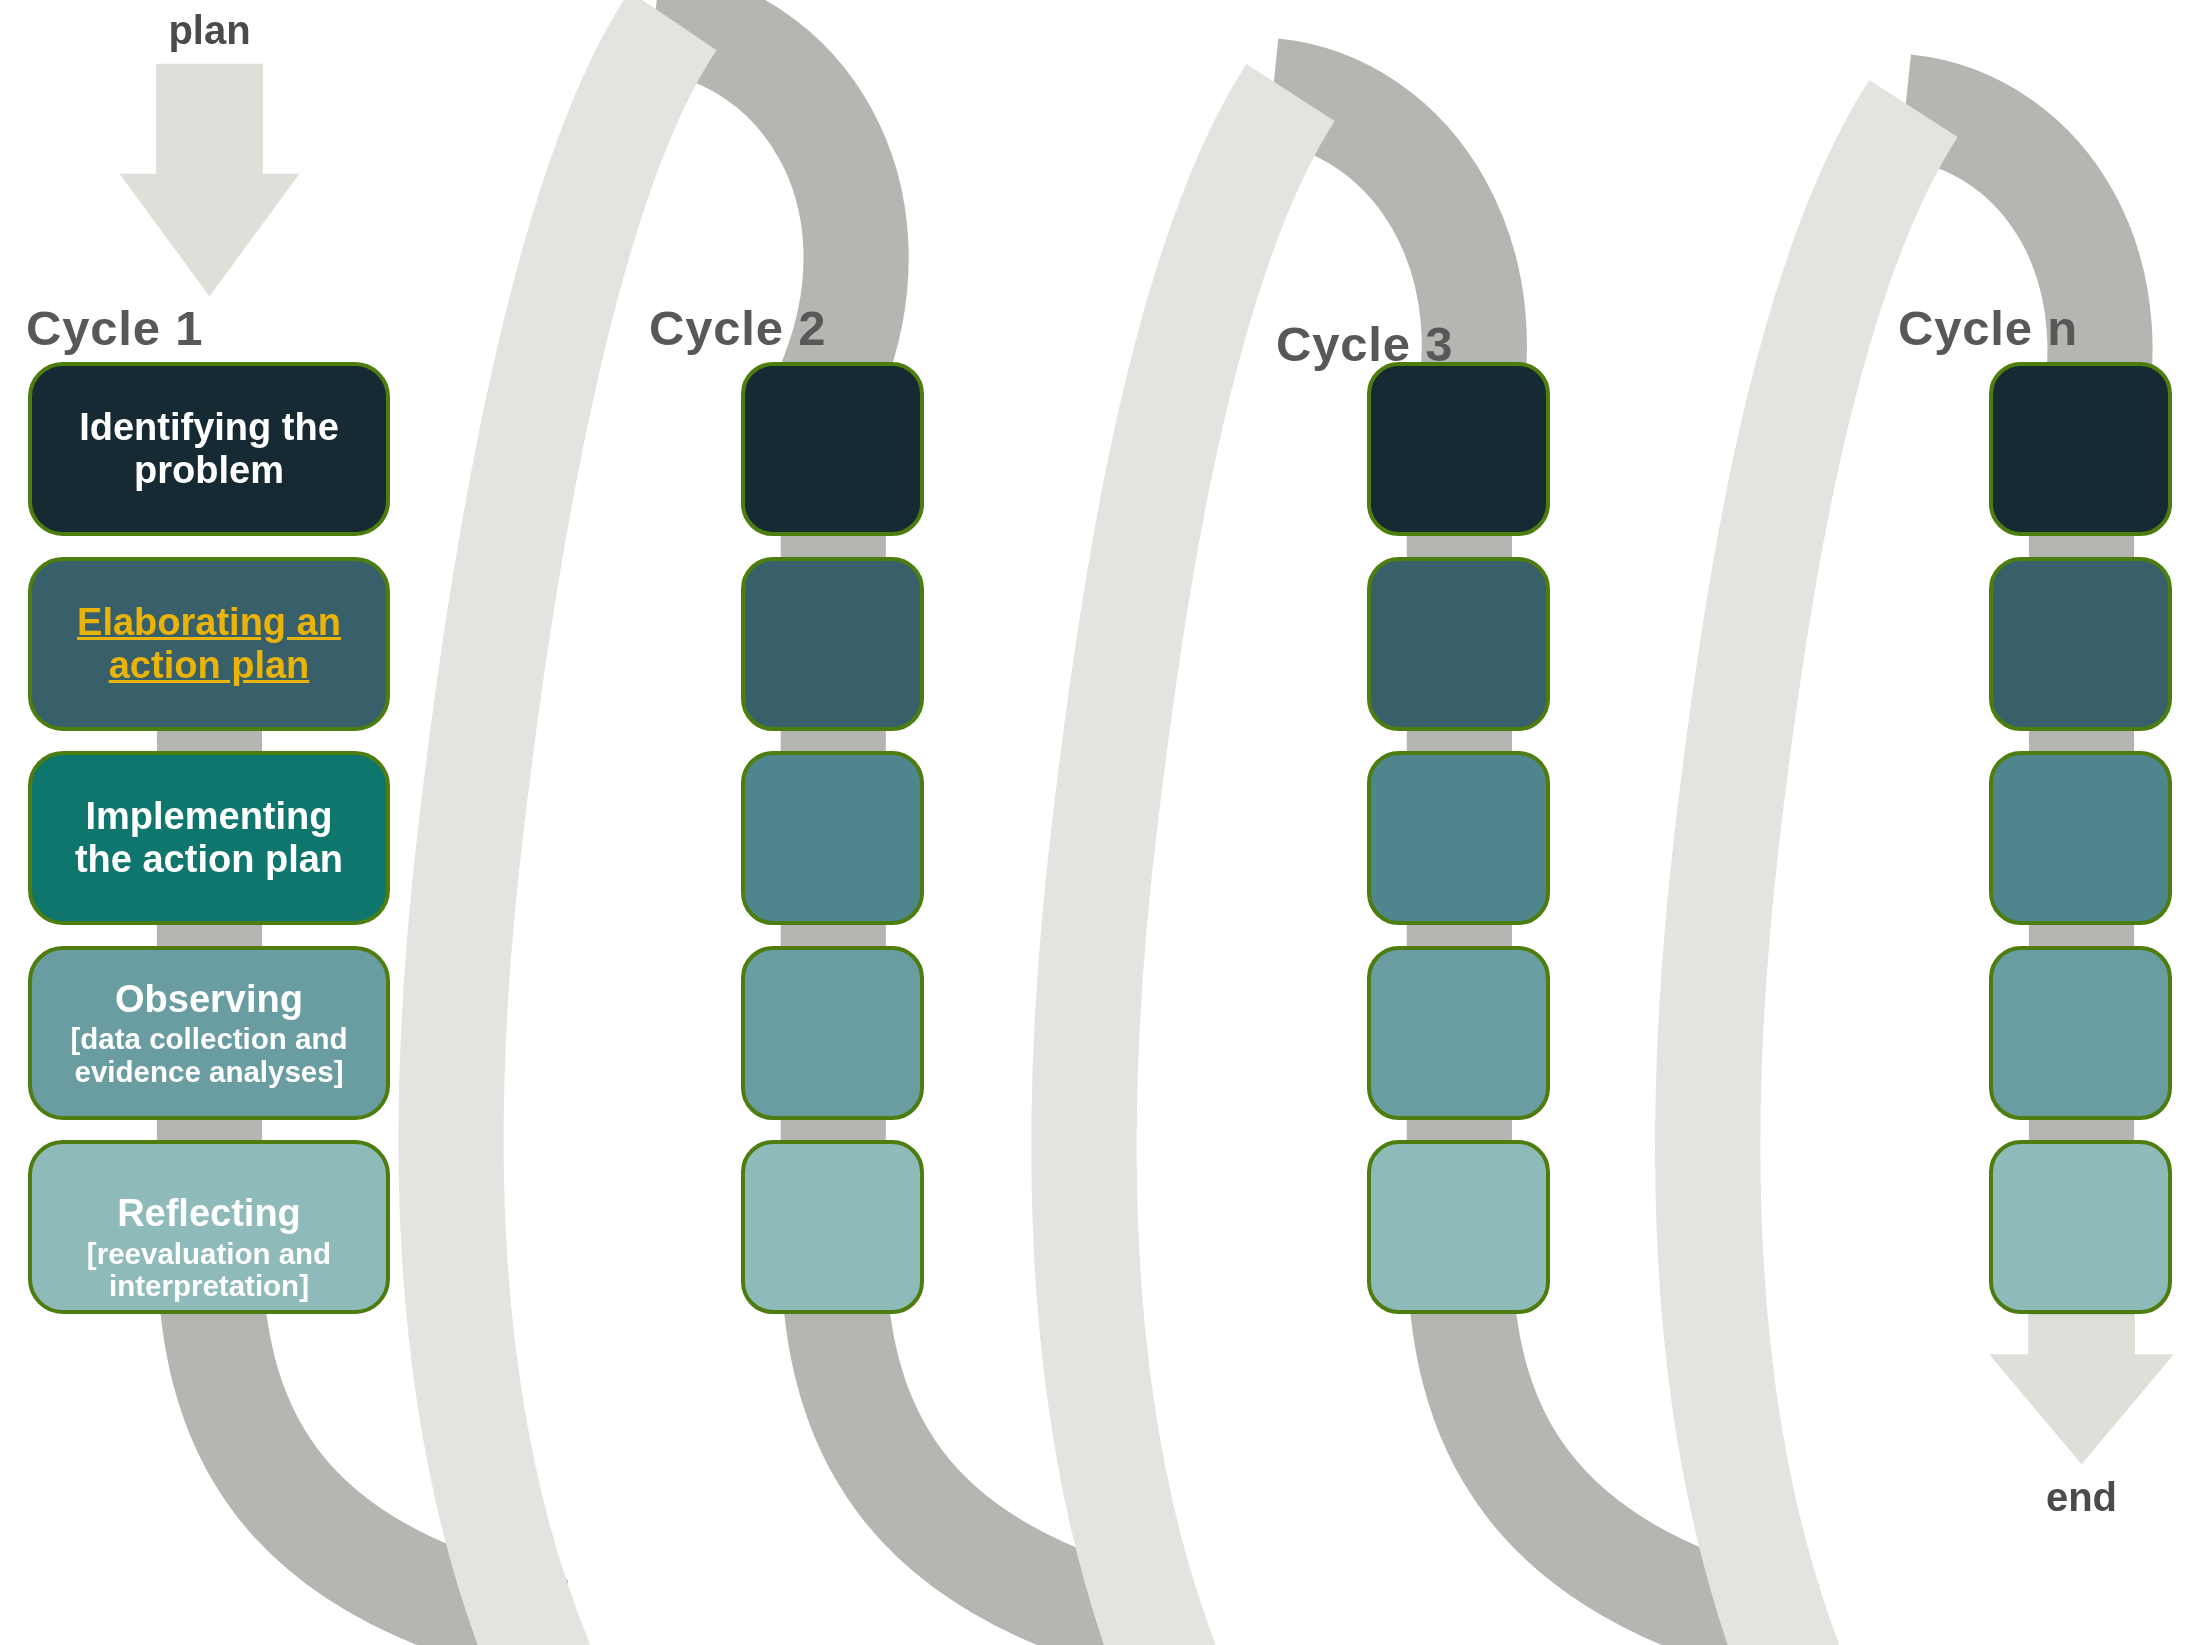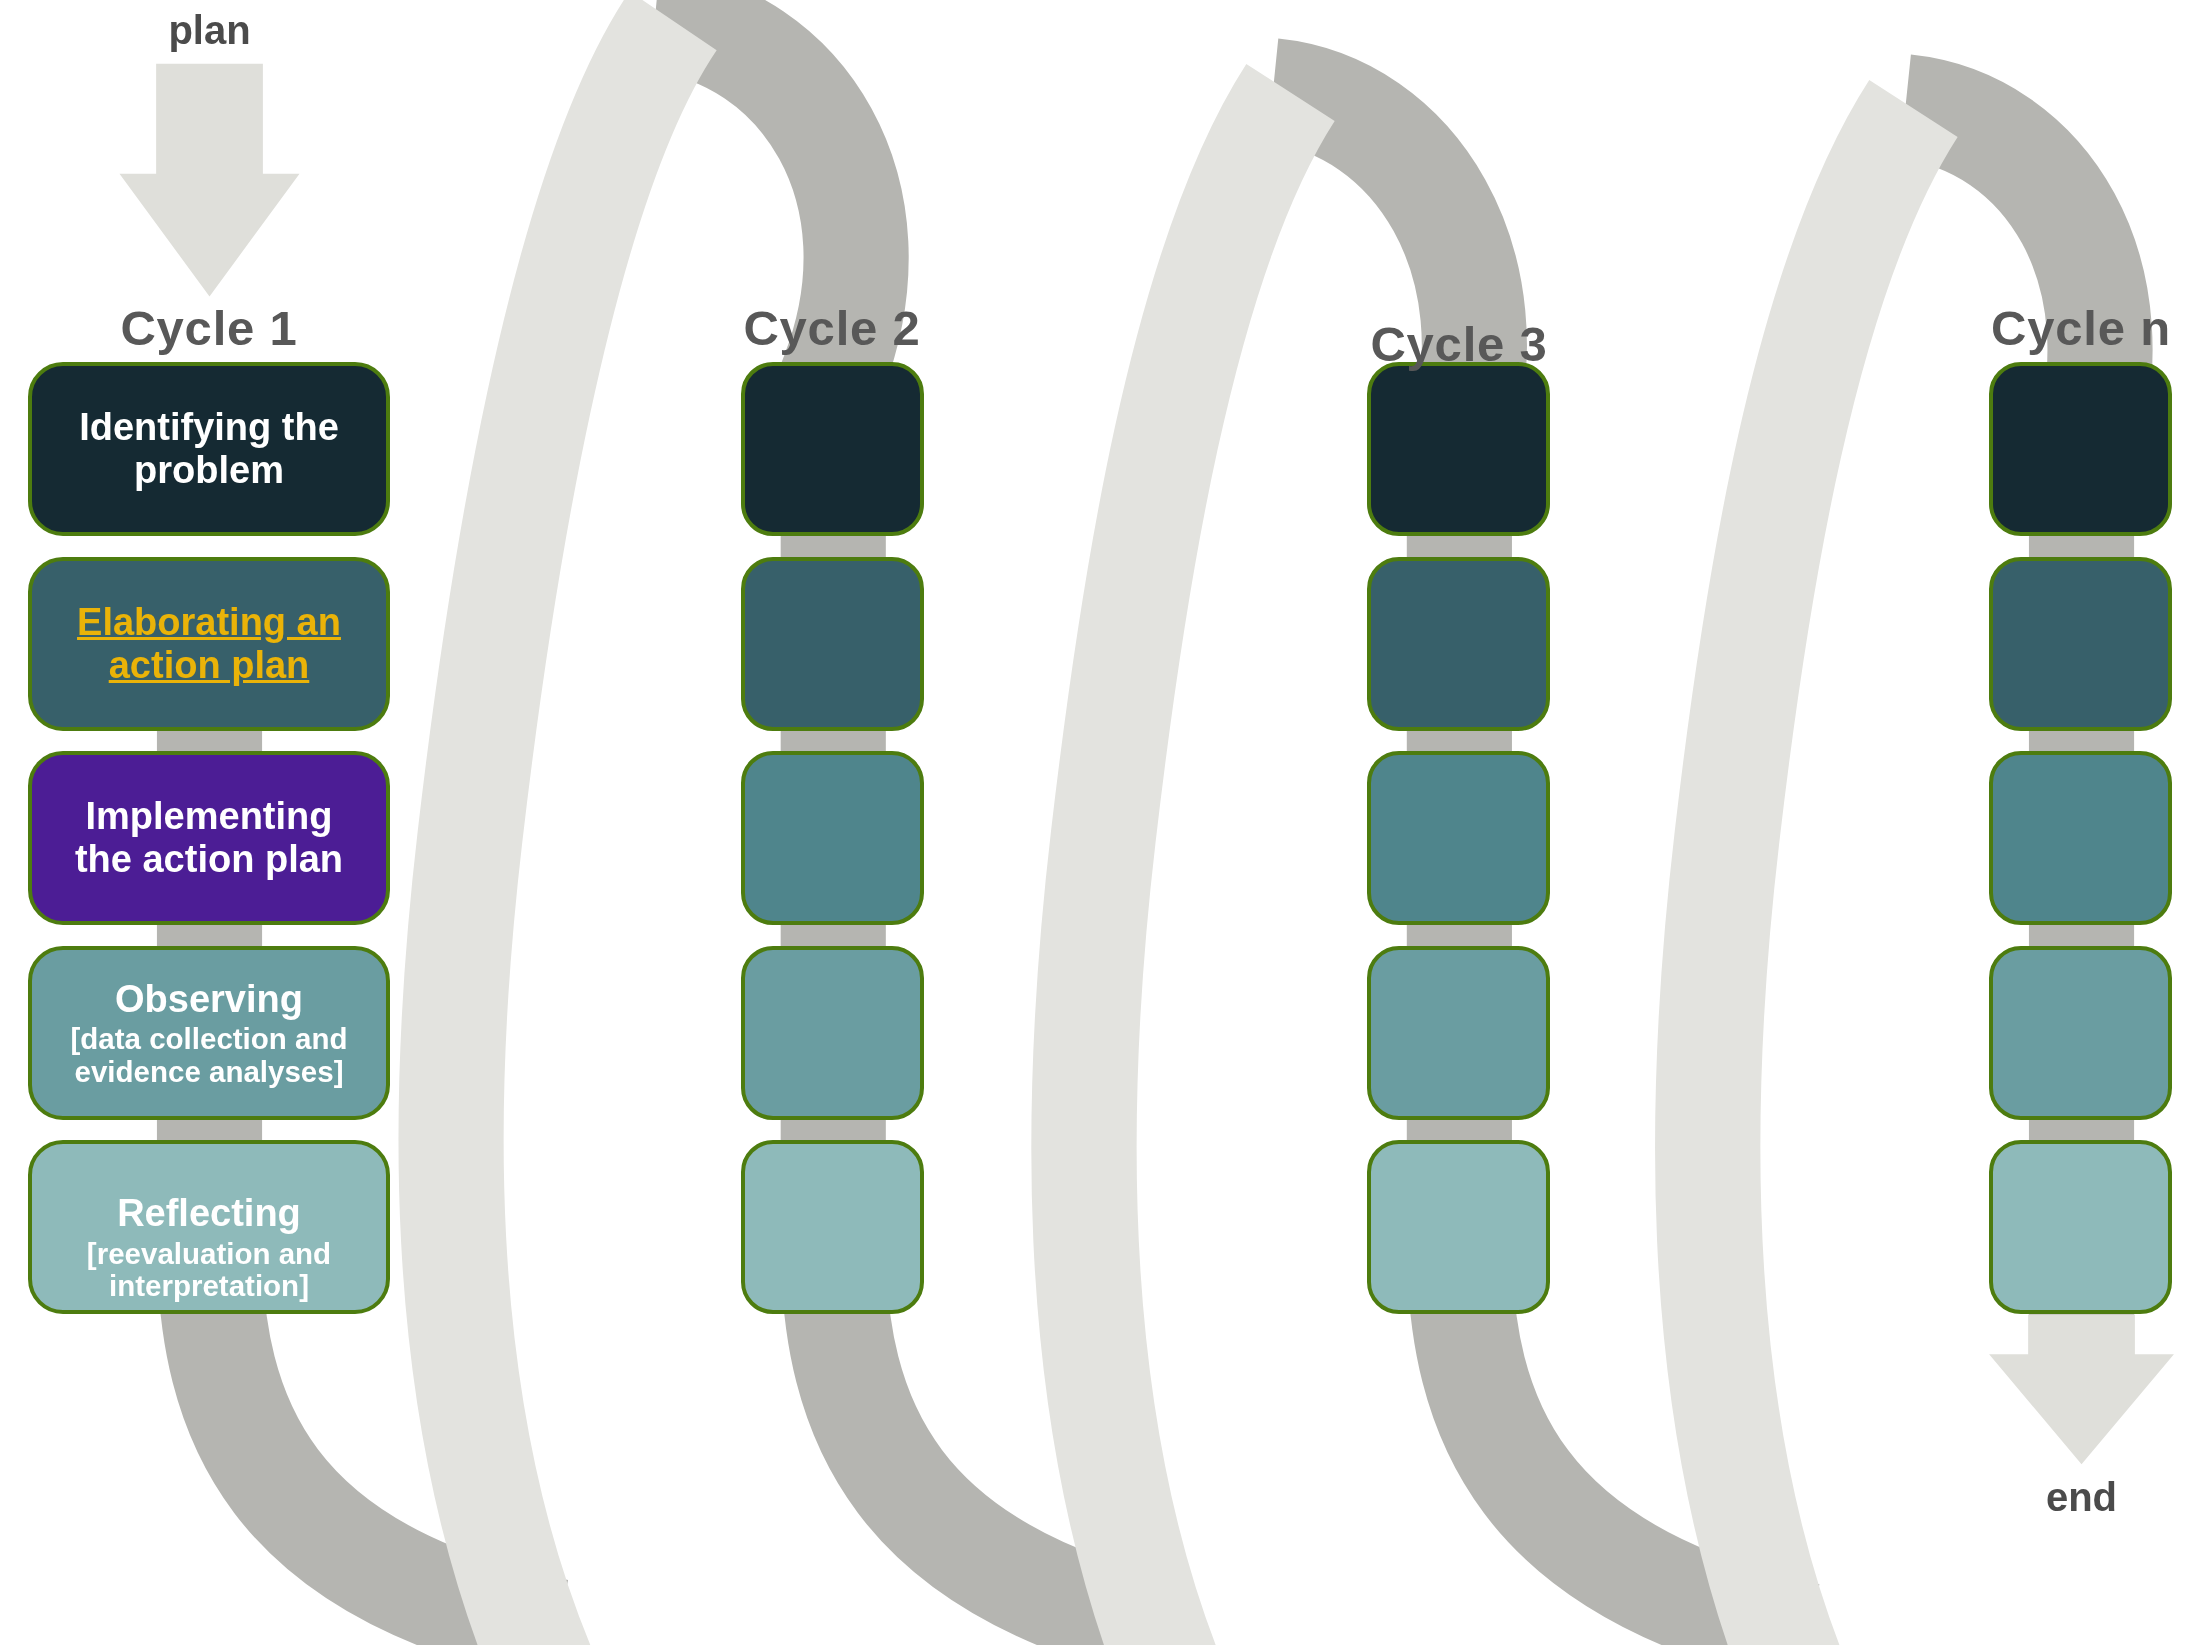--- a/index.html
+++ b/index.html
@@ -27,21 +27,20 @@
     position: absolute;
     width: 287px;
     text-align: center;
     font-size: 40px;
     font-weight: bold;
     z-index: 3;
   }
   .cycle-title {
     position: absolute;
     width: 366px;
-    text-align: center;
     font-size: 49px;
     font-weight: bold;
     z-index: 2;
     letter-spacing: 0.8px;
   }
   .step-box {
     position: absolute;
     box-sizing: border-box;
     border: 4px solid #4d7c0f;
     border-radius: 35px;
@@ -94,21 +93,21 @@
   <div id="columns">
       <div class="cycle-title" style="left: 26px; top: 300px; color: rgb(88, 88, 88);">Cycle 1</div>
       <div class="step-box" style="left: 28px; top: 362px; width: 362px; height: 174px; background: rgb(21, 42, 51); border-radius: 35px;">
         <div class="step-label" style="color: rgb(255, 255, 255);">Identifying the
 problem</div>
       </div>
       <div class="step-box" style="left: 28px; top: 557px; width: 362px; height: 174px; background: rgb(55, 96, 106); border-radius: 35px;">
         <div class="step-label" style="color: #eab308; text-decoration: underline;">Elaborating an
 action plan</div>
       </div>
-      <div class="step-box" style="left: 28px; top: 751px; width: 362px; height: 174px; background: #4c1d95; border-radius: 35px;">
+      <div class="step-box" style="left: 28px; top: 751px; width: 362px; height: 174px; background: #0f766e; border-radius: 35px;">
         <div class="step-label" style="color: rgb(255, 255, 255);">Implementing
 the action plan</div>
       </div>
       <div class="step-box" style="left: 28px; top: 946px; width: 362px; height: 174px; background: rgb(106, 157, 161); border-radius: 35px;">
         <div class="step-label" style="color: rgb(255, 255, 255);">Observing</div>
         <div class="step-sublabel" style="color: rgb(255, 255, 255);">[data collection and
 evidence analyses]</div>
       </div>
       <div class="step-box" style="left: 28px; top: 1140px; width: 362px; height: 174px; background: rgb(142, 186, 186); border-radius: 35px;">
         <div class="step-label" style="color: rgb(255, 255, 255); margin-top: 41px;">Reflecting</div>

